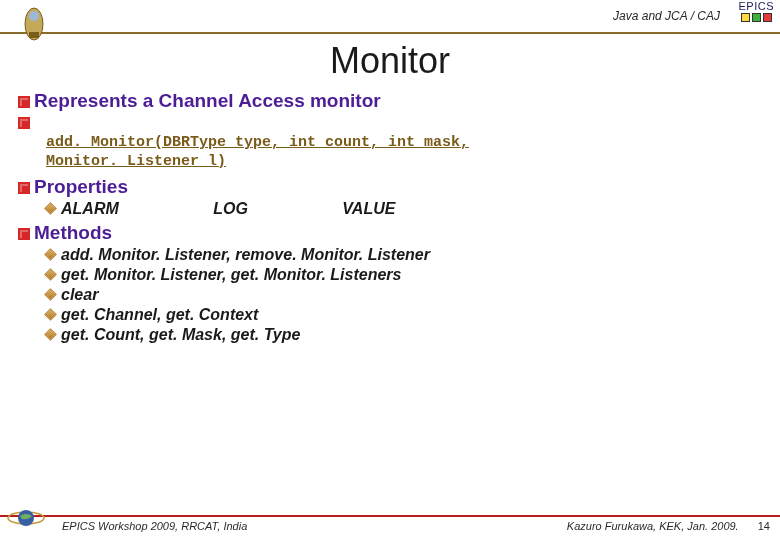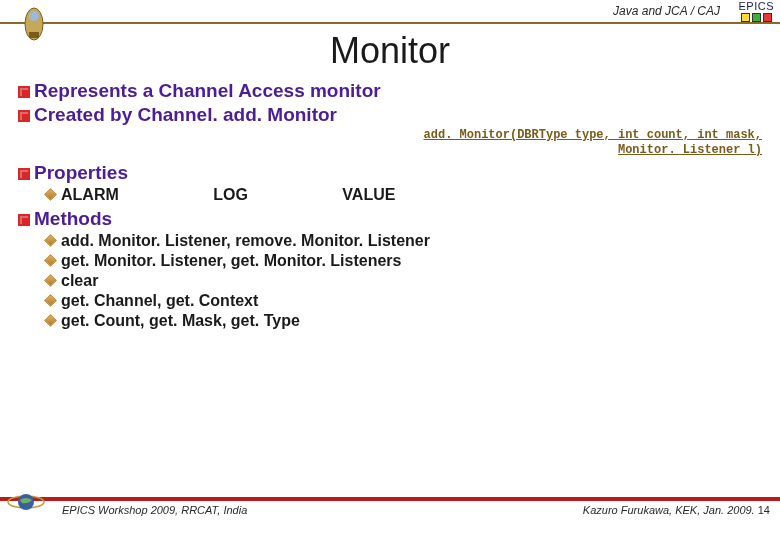--- a/index.html
+++ b/index.html
@@ -5,21 +5,21 @@
   * { margin: 0; padding: 0; box-sizing: border-box; }
   body {
     width: 780px;
     height: 540px;
     font-family: Arial, Helvetica, sans-serif;
     background: #fff;
     position: relative;
     overflow: hidden;
   }
   .header {
-    height: 24px;
+    height: 34px;
     border-bottom: 2px solid #8a6a2a;
     display: flex;
     align-items: center;
     position: relative;
   }
   .header-left-icon {
     width: 40px;
     height: 40px;
     margin-left: 14px;
     position: absolute;
@@ -82,75 +82,76 @@
     border-left: 2px solid #fff;
     opacity: 0.3;
   }
   .bl1-text {
     font-size: 19px;
     font-weight: bold;
     color: #4c1d95;
   }
   .code {
     font-family: "Courier New", monospace;
-    font-size: 12px;
+    font-size: 15px;
     font-weight: bold;
     color: #7a5c1a;
     text-decoration: underline;
     margin-left: 28px;
     line-height: 1.25;
-    text-align: right;
   }
   .bl2 { margin-left: 28px; margin-top: 2px; }
   .diamond {
     display: inline-block;
     width: 9px;
     height: 9px;
     transform: rotate(45deg);
     border: 1px solid #b07a2a;
     background: linear-gradient(135deg, #e0b060, #b07a2a);
     margin-right: 6px;
     position: relative;
     top: -1px;
   }
   .bl2-text {
     font-size: 16px;
     font-weight: bold;
     color: #1a1a1a;
+    font-style: italic;
   }
   .props-row {
     margin-left: 28px;
     margin-top: 2px;
   }
   .props-row .item {
     display: inline-block;
     font-size: 16px;
     font-weight: bold;
   }
   .props-row .item + .item { margin-left: 90px; }
   .footer {
     position: absolute;
-    bottom: 24px;
+    bottom: 8px;
     left: 0;
     right: 0;
     padding: 0 10px;
-    border-top: 4px solid #b91c1c;
+    border-top: 2px solid #b91c1c;
   }
   .footer-inner {
     display: flex;
     justify-content: space-between;
     align-items: center;
     font-size: 11px;
     font-style: italic;
     color: #2a2a2a;
     padding-top: 3px;
   }
   .footer-left { margin-left: 52px; }
   .page-num {
     font-style: normal;
+    margin-left: 16px;
   }
   .footer-logo {
     position: absolute;
     left: 6px;
     bottom: 2px;
     width: 40px;
     height: 24px;
   }
   .section-gap { height: 4px; }
 </style>
@@ -176,21 +177,21 @@
 
 <div class="title">Monitor</div>
 
 <div class="content">
 
   <div class="bl1">
     <span class="bullet-sq"></span><span class="bl1-text">Represents a Channel Access monitor</span>
   </div>
 
   <div class="bl1">
-    <span class="bullet-sq"></span><span class="bl1-text">Created by Channel. add. Monitor</span>
+    <span class="bullet-sq"></span>
   </div>
 
   <div class="code">add. Monitor(DBRType type, int count, int mask,</div>
   <div class="code">  Monitor. Listener l)</div>
 
   <div class="section-gap"></div>
 
   <div class="bl1">
     <span class="bullet-sq"></span><span class="bl1-text">Properties</span>
   </div>

